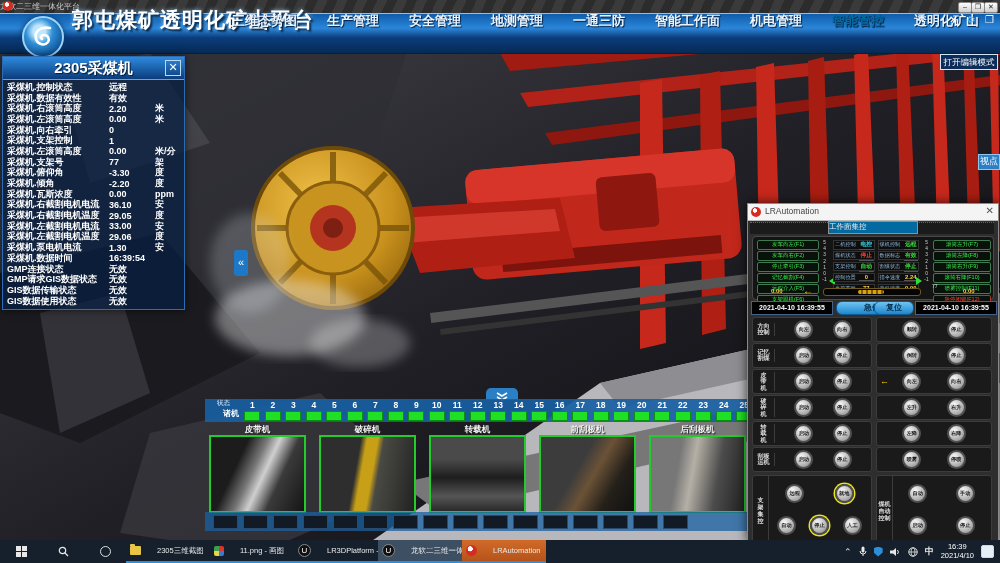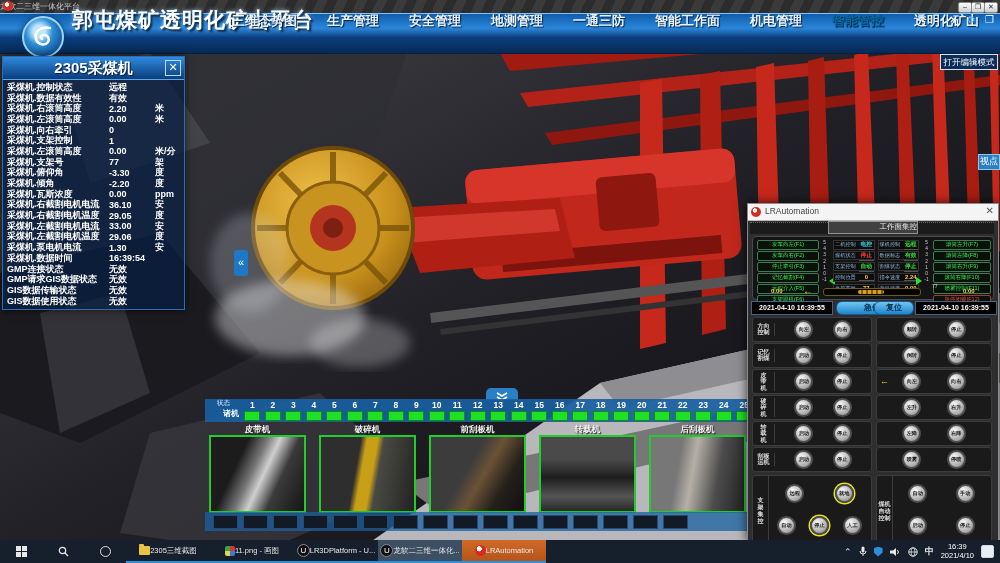--- a/index.html
+++ b/index.html
@@ -73,22 +73,22 @@
   .slot{width:23px;height:12px;background:#121a26;border:1px solid #2a4a6e;}
   
   #lra{left:747px;top:203px;width:250px;height:337px;z-index:10;background:#2e2e2e;
     border:1px solid #8a8a8a;box-shadow:0 0 10px rgba(0,0,0,.7);}
   #lra-titlebar{position:relative;height:16px;background:#f4f4f4;border-bottom:1px solid #bbb;}
   #lra-icon{position:absolute;left:3px;top:3px;width:10px;height:10px;border-radius:50%;
     background:radial-gradient(circle at 38% 35%,#fff 0 22%,#d82b1f 26%);}
   #lra-title{position:absolute;left:17px;top:2px;font-size:8.5px;color:#444;}
   #lra-close{position:absolute;right:4px;top:1px;font-size:10px;color:#555;}
   #lra-tabrow{left:2px;top:18px;width:244px;height:11px;background:#1b1b1b;border-top:1px dotted #666;}
-  #lra-tab{left:78px;top:-2px;width:88px;height:11px;background:#404040;border:1px solid #909090;
-    color:#eee;font-size:7.5px;line-height:10px;text-align:right;}
+  #lra-tab{left:78px;top:-2px;width:88px;height:11px;background:#0369a1;border:1px solid #909090;
+    color:#eee;font-size:7.5px;line-height:10px;text-align:left;}
   #ctrlbox{left:4px;top:32px;width:240px;height:62px;background:#141414;border:1px solid #4a4a4a;border-radius:4px;}
   #lbtns{left:4px;top:3px;display:flex;flex-direction:column;gap:1.5px;}
   .gbtn{width:60px;height:7.5px;background:#08120a;border:1px solid #3f7a50;border-radius:2px;
     color:#39e84a;font-size:5.5px;line-height:7px;text-align:center;white-space:nowrap;}
   #rbtns{left:180px;top:3px;display:flex;flex-direction:column;gap:1.5px;}
   #rbtns .gbtn{width:56px;}
   #rbtns .gbtn:last-child{color:#ff4539;border-color:#a03a32;}
   .scale{top:3px;width:11px;display:flex;flex-direction:column;color:#cfcfcf;font-size:4.8px;line-height:6.2px;text-align:center;}
   #lscale{left:66px;}  #rscale{left:168px;}
   .tri{width:0;height:0;border-top:4px solid transparent;border-bottom:4px solid transparent;}
@@ -128,22 +128,22 @@
   .garrow{position:absolute;left:3px;top:6px;font-size:9px;color:#ffd400;font-weight:bold;}
   .botgroup{position:relative;height:70px;background:#1a1a1a;border:1px solid #3c3c3c;border-radius:3px;margin-top:2px;}
   .botlabel{position:absolute;left:0;top:0;bottom:0;width:15px;border-right:1px solid #3c3c3c;
     color:#e0e0e0;font-size:6px;font-weight:bold;text-align:center;display:flex;flex-direction:column;justify-content:center;line-height:7px;}
   .botrow{position:absolute;left:17px;right:2px;display:flex;justify-content:space-around;}
   #lra-chevron{left:234px;top:250px;width:14px;height:26px;background:#1e78c8;border-radius:3px;
     color:#fff;font-size:11px;line-height:25px;text-align:center;z-index:11;}
   
   #taskbar{left:0;top:540px;width:1000px;height:23px;background:#16202c;z-index:20;display:flex;align-items:stretch;}
   .tb-sys{width:42px;display:flex;align-items:center;justify-content:center;}
-  .tb-app{width:84px;display:flex;align-items:center;gap:0;padding:0 4px;box-sizing:border-box;
-    border-bottom:2px solid #2e8fd8;font-size:7.5px;color:#e8e8e8;white-space:nowrap;overflow:hidden;justify-content:center;}
+  .tb-app{width:84px;display:flex;align-items:center;gap:16px;padding:0 4px;box-sizing:border-box;
+    border-bottom:2px solid #2e8fd8;font-size:7.5px;color:#e8e8e8;white-space:nowrap;overflow:hidden;}
   .tb-app.active{background:#3d4f63;}
   .tb-app.orange{background:linear-gradient(#d06a28,#b5541a);}
   .winlogo{display:grid;grid-template-columns:5px 5px;grid-template-rows:5px 5px;gap:1px;}
   .winlogo div{background:#e8e8e8;}
   .ico-folder{width:11px;height:9px;background:#e8c544;border-radius:1px;position:relative;flex:none;}
   .ico-folder::before{content:"";position:absolute;left:0;top:-2px;width:5px;height:2px;background:#e8c544;border-radius:1px 1px 0 0;}
   .ico-paint{width:10px;height:10px;flex:none;border-radius:2px;
     background:conic-gradient(#d33 0 25%,#3a7ad8 25% 50%,#e8d44a 50% 75%,#3aa04a 75%);}
   .ico-unreal{width:11px;height:11px;flex:none;border-radius:50%;background:#111;border:1px solid #888;
     color:#fff;font-size:8px;line-height:11px;text-align:center;}
@@ -498,26 +498,26 @@
     <div id="thumbs" class="abs">
         <div class="thumb">
           <div class="thumb-label">皮带机</div>
           <div class="thumb-box tb0"></div>
         </div>
         <div class="thumb">
           <div class="thumb-label">破碎机</div>
           <div class="thumb-box tb1"></div>
         </div>
         <div class="thumb">
+          <div class="thumb-label">转载机</div>
+          <div class="thumb-box tb2"></div>
+        </div>
+        <div class="thumb">
           <div class="thumb-label">前刮板机</div>
           <div class="thumb-box tb3"></div>
-        </div>
-        <div class="thumb">
-          <div class="thumb-label">转载机</div>
-          <div class="thumb-box tb2"></div>
         </div>
         <div class="thumb">
           <div class="thumb-label">后刮板机</div>
           <div class="thumb-box tb4"></div>
         </div>
       </div>
     <div id="camslots" class="abs">
         <div class="slot"></div>
         <div class="slot"></div>
         <div class="slot"></div>

